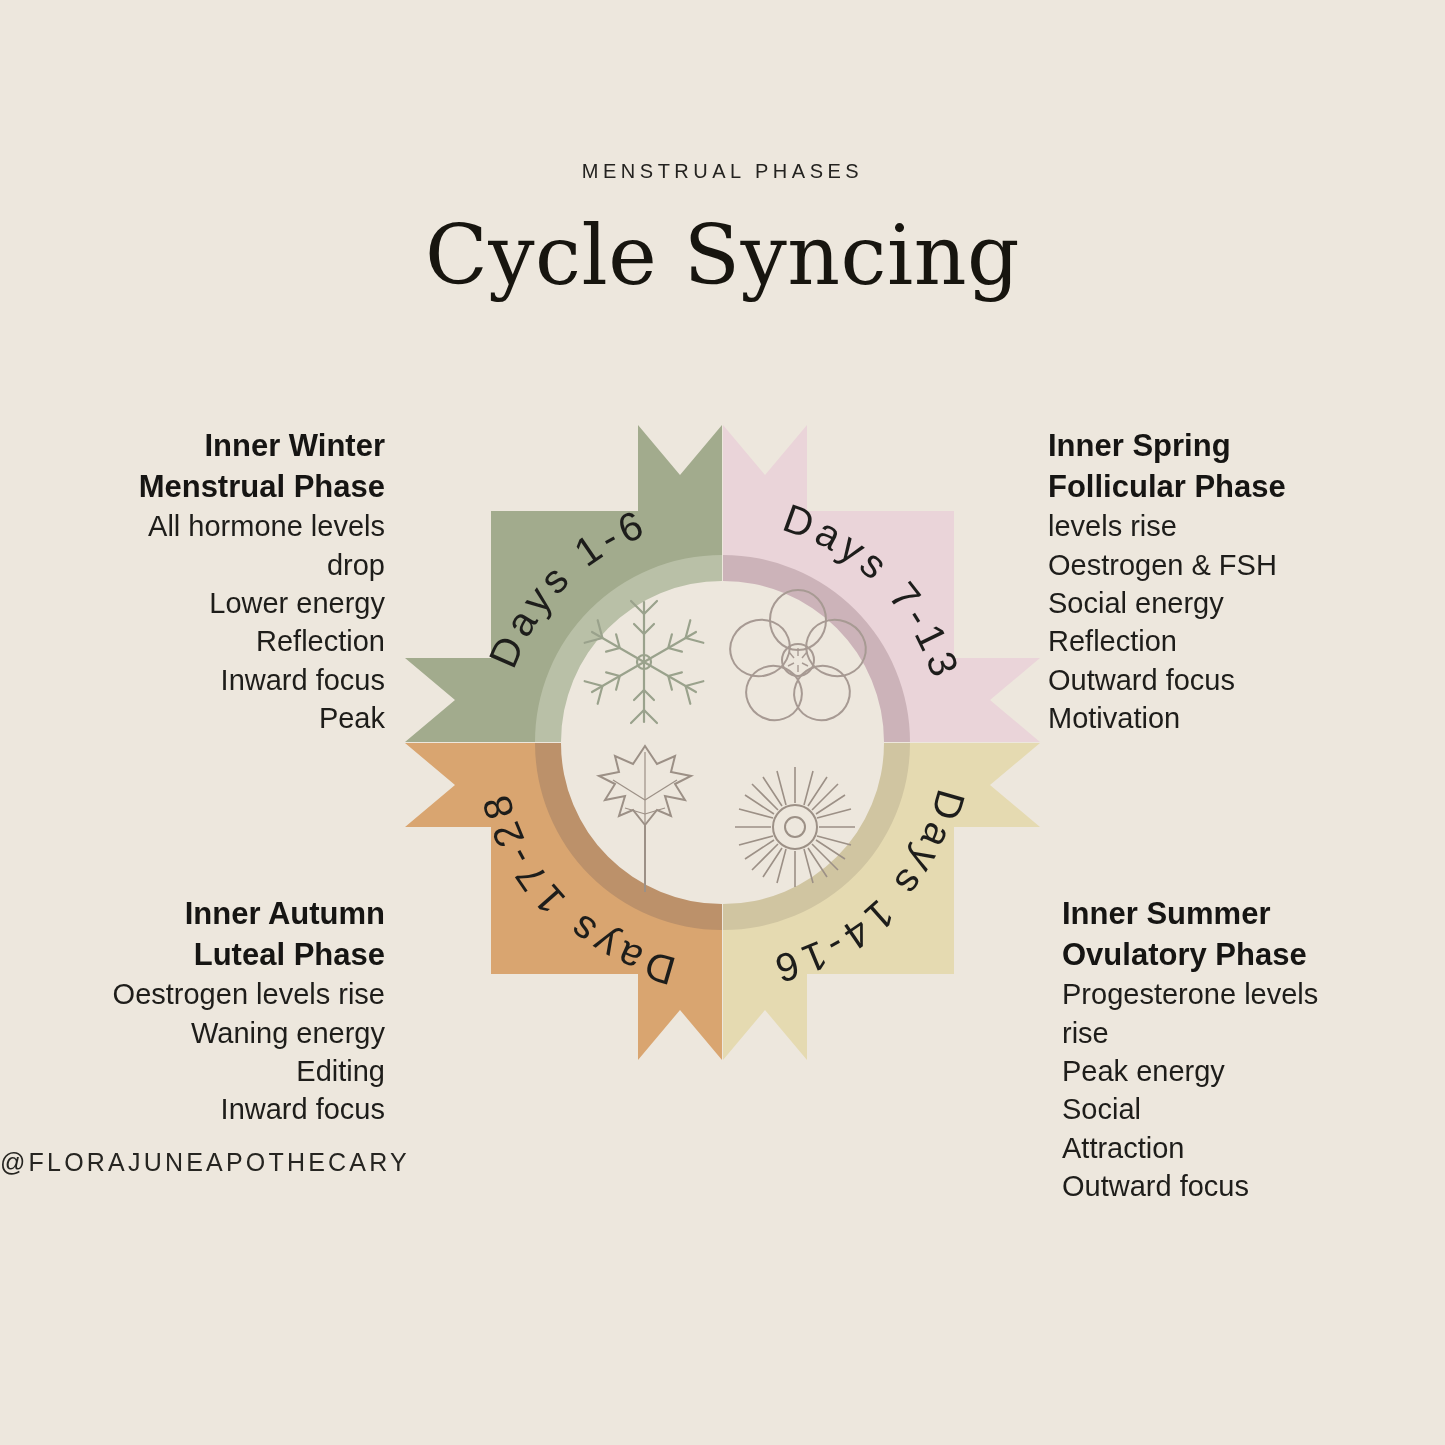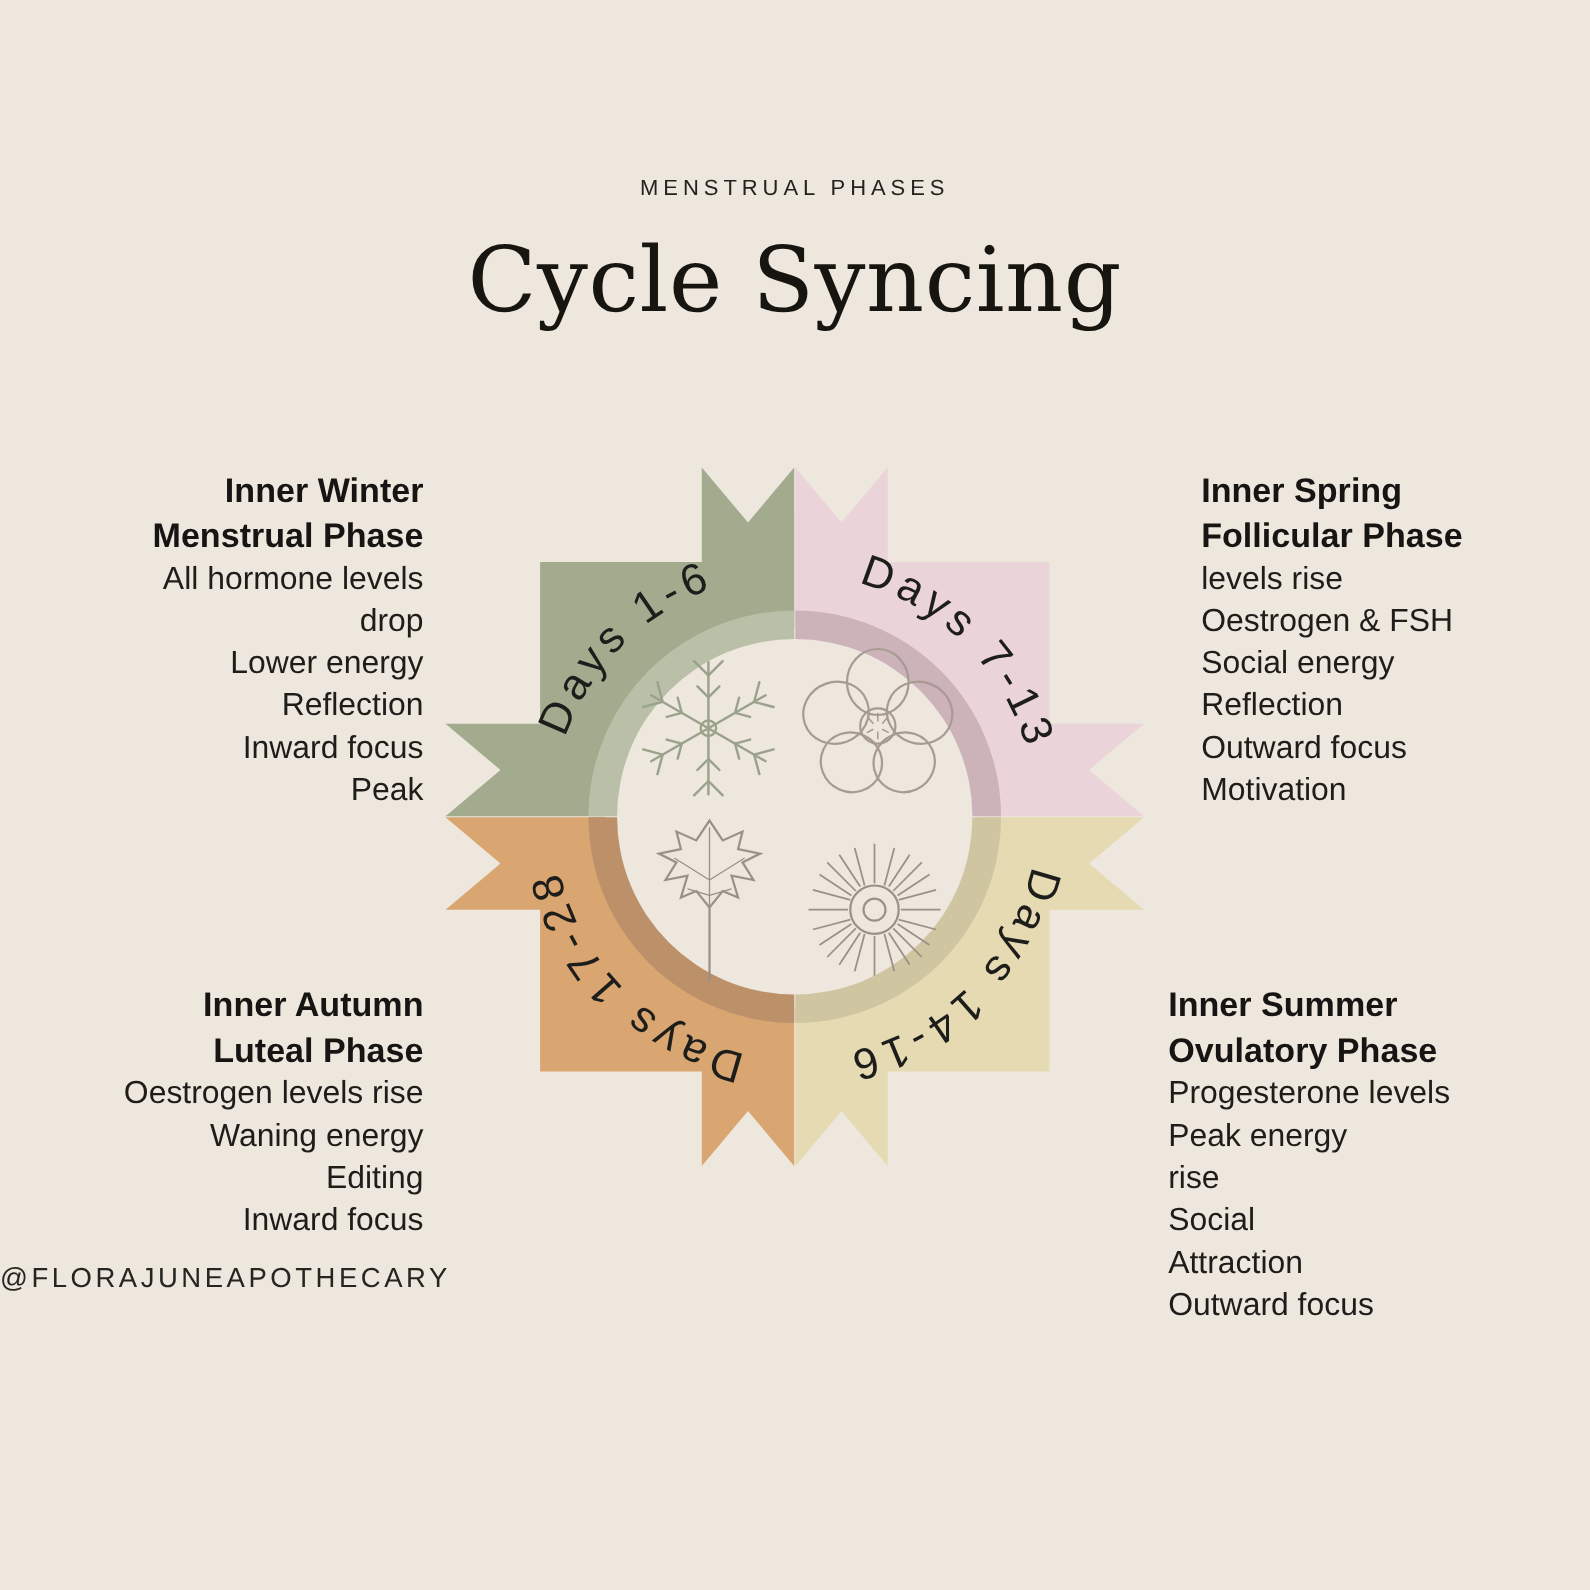--- a/index.html
+++ b/index.html
@@ -75,21 +75,21 @@
     line-height: 1.32;
     color: #1e1d1a;
   }
   .block .list div { white-space: nowrap; }
 
   .left  { text-align: right; }
   .right { text-align: left; }
 
   #block-winter { right: 1060px; top: 425px; width: 330px; }
   #block-autumn { right: 1060px; top: 893px; width: 330px; }
-  #block-spring { left: 1092px; top: 425px; width: 340px; }
+  #block-spring { left: 1048px; top: 425px; width: 340px; }
   #block-summer { left: 1062px; top: 893px; width: 360px; }
 
   .handle {
     position: absolute;
     left: 0;
     width: 100%;
     text-align: left;
     font-size: 25px;
     letter-spacing: 3.2px;
     color: #262521;
@@ -262,21 +262,21 @@
   </div>
 </div>
 
 <div class="block right" id="block-summer">
   <h3>
     <span>Inner Summer</span><br>
     <span>Ovulatory Phase</span>
   </h3>
   <div class="list">
     <div>Progesterone levels</div>
+    <div>rise</div>
     <div>Peak energy</div>
-    <div>rise</div>
     <div>Social</div>
     <div>Attraction</div>
     <div>Outward focus</div>
   </div>
 </div>
 
 <div class="handle">@FLORAJUNEAPOTHECARY</div>
 
 </body></html>

